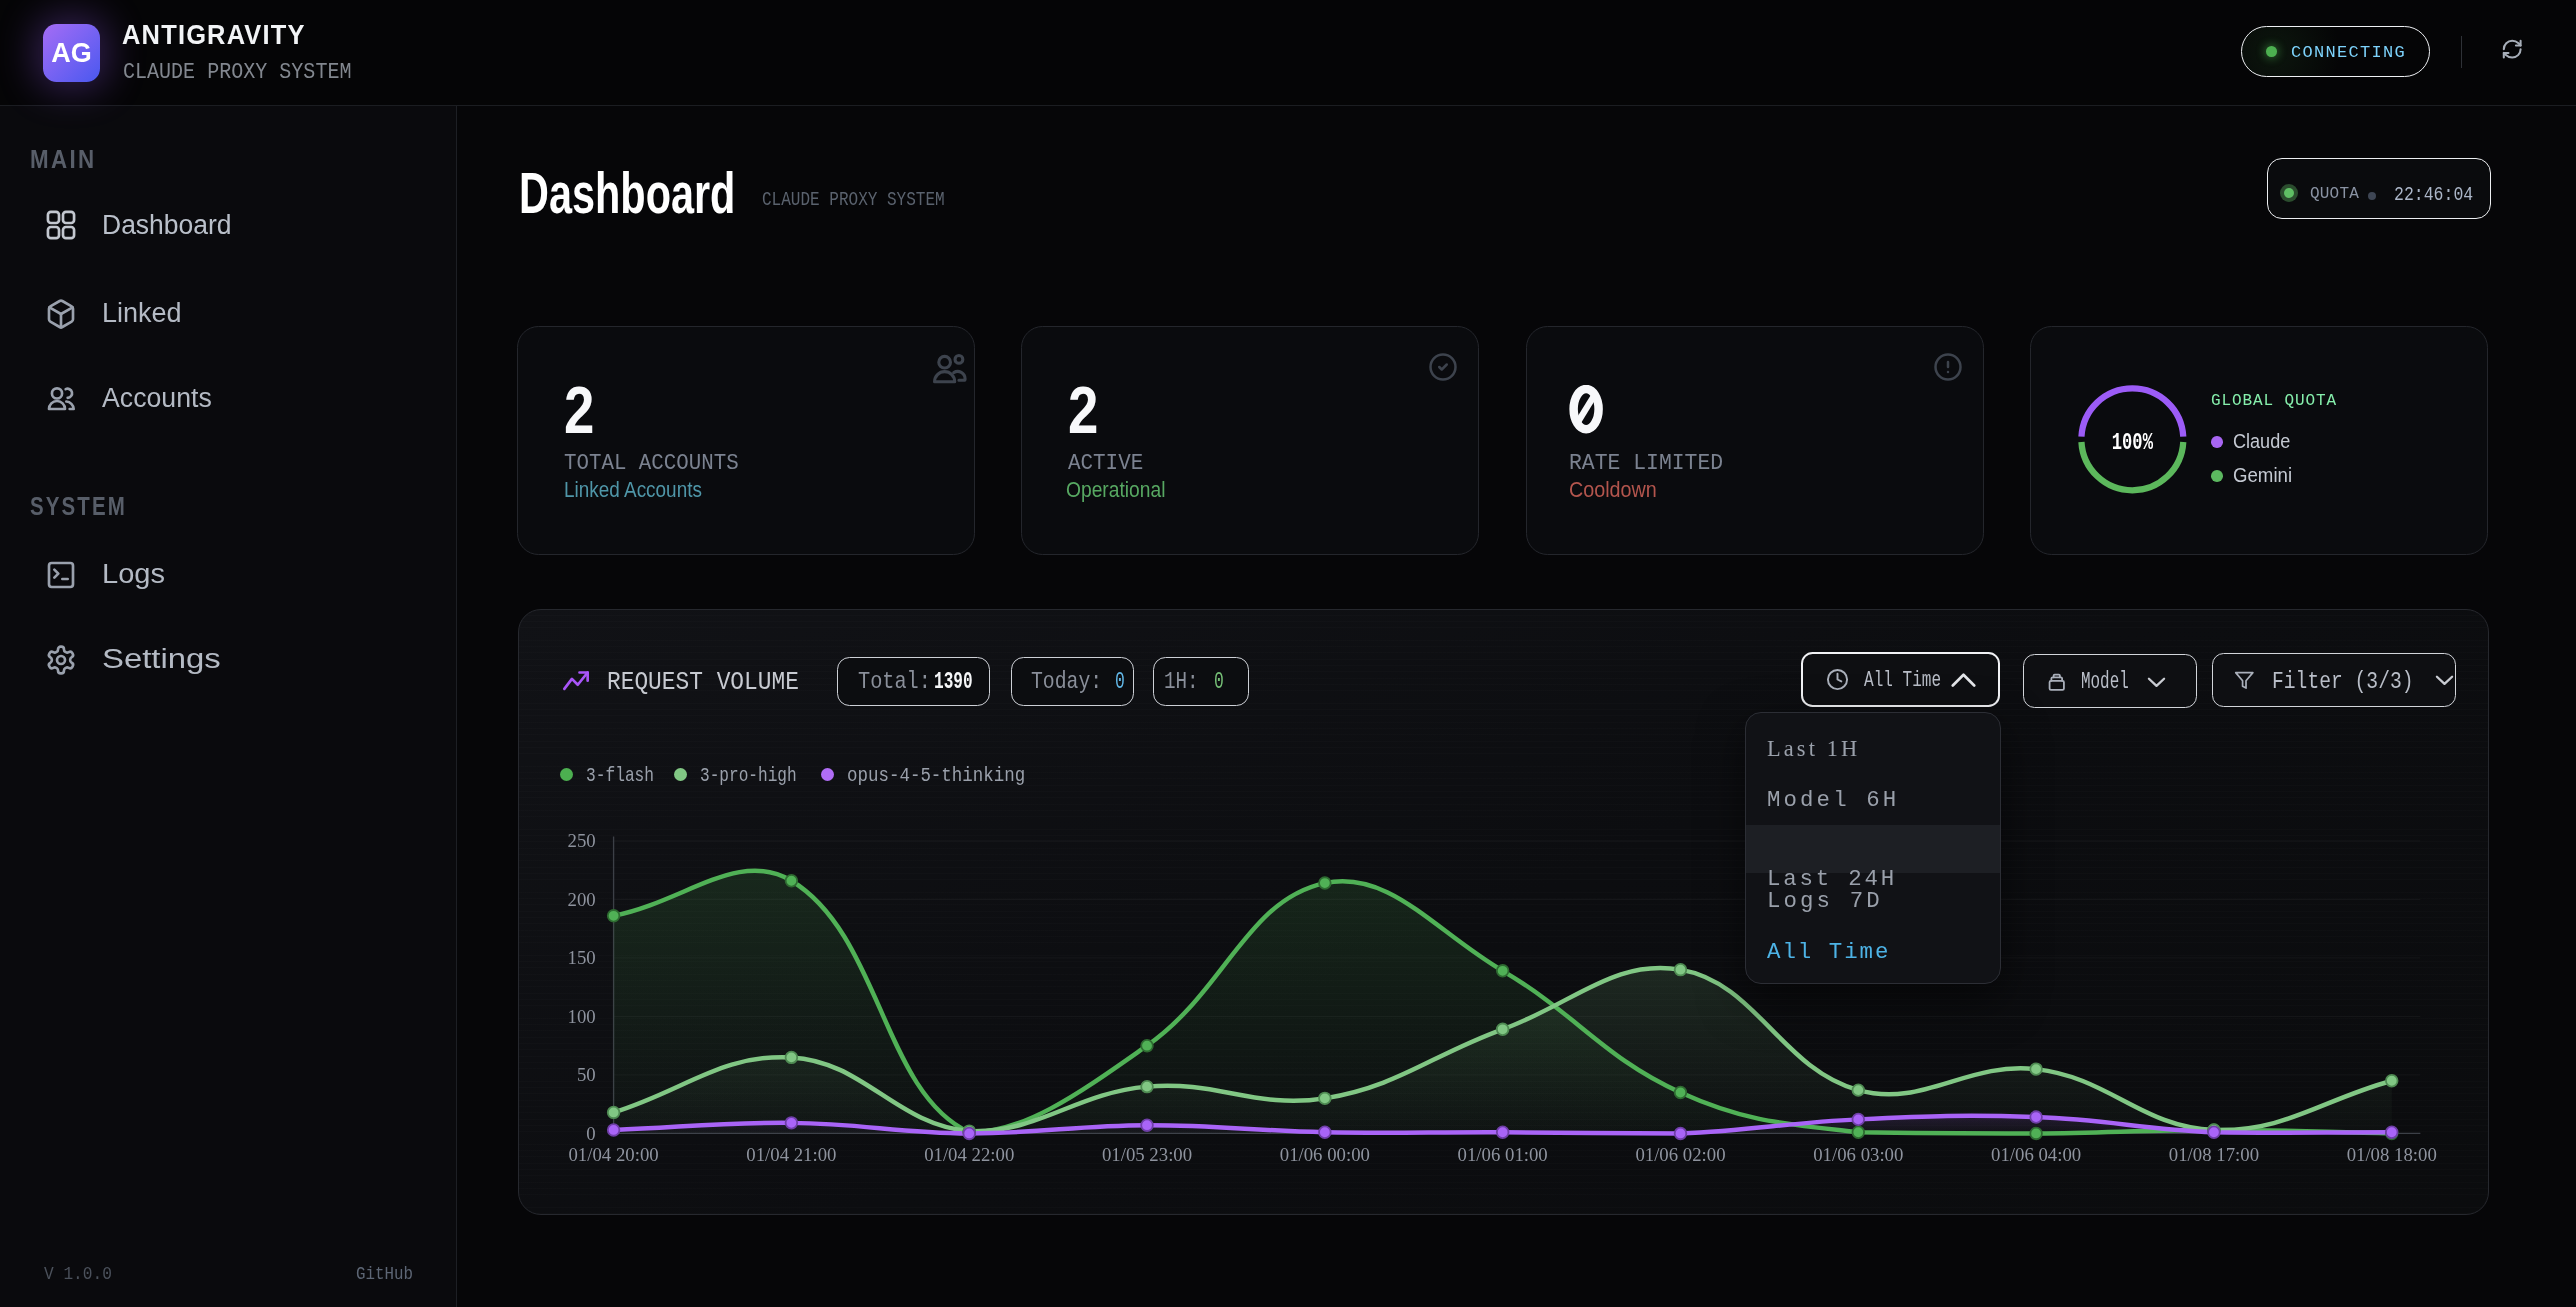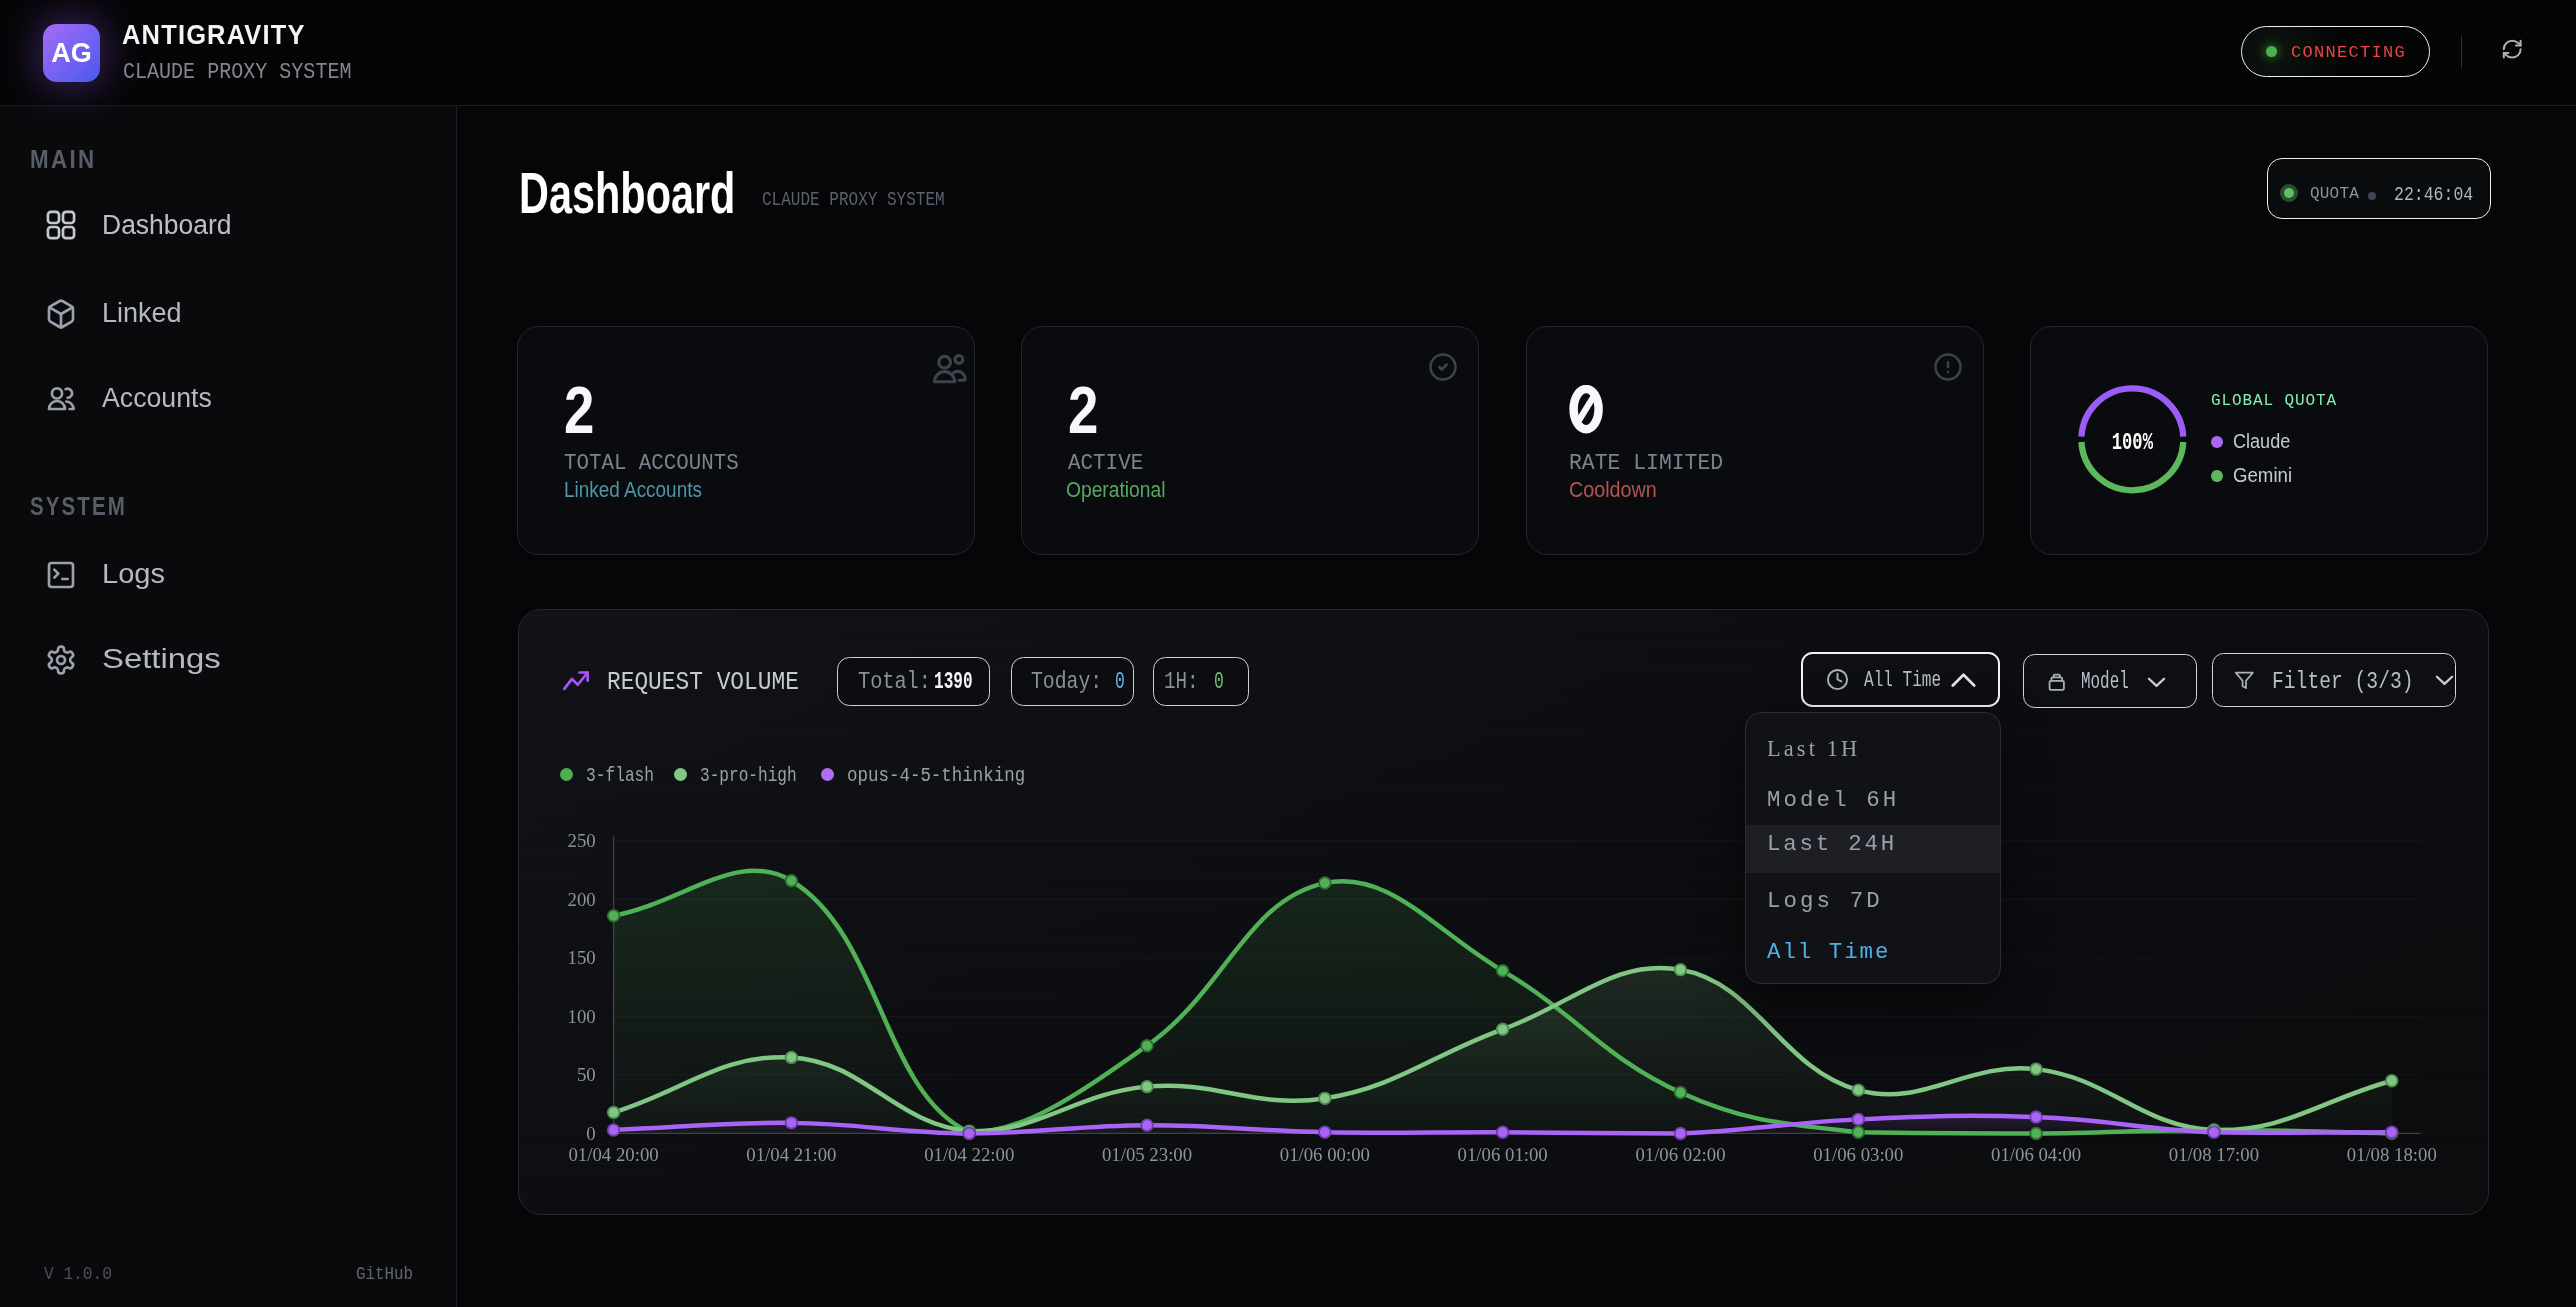--- a/index.html
+++ b/index.html
@@ -223,21 +223,21 @@
 <svg class="ic" style="left:2234px;top:670px;" width="20.6" height="20.6" viewBox="0 0 24 24" fill="none" stroke="#aab0bb" stroke-width="2" stroke-linecap="round" stroke-linejoin="round">
     <polygon points="22 3 2 3 10 12.46 10 19 14 21 14 12.46 22 3"></polygon>
   </svg>
 <svg class="ic" style="left:2435px;top:675px;" width="19" height="10.7" viewBox="0 0 21 12" fill="none" stroke="#c9ccd2" stroke-width="2.6" stroke-linecap="round" stroke-linejoin="round">
     <polyline points="2,2 10.5,10 19,2"></polyline>
   </svg>
 <div id="dropdown"></div>
 <div id="dd-sel"></div>
 <div id="bt" class="t fit" style="font-family:'Liberation Sans', sans-serif;font-weight:bold;font-size:28px;left:122px;top:21px;color:#f2f4f6;letter-spacing:1.3px;transform:scaleX(0.9094);">ANTIGRAVITY</div>
 <div id="bs" class="t fit" style="font-family:'Liberation Mono', monospace;font-size:21.5px;left:123px;top:62px;color:#82878f;transform:scaleX(0.9320);">CLAUDE PROXY SYSTEM</div>
-<div id="ct" class="t fit" style="font-family:'Liberation Mono', monospace;font-size:17px;left:2291px;top:44px;color:#ef4444;letter-spacing:1.3px;">CONNECTING</div>
+<div id="ct" class="t fit" style="font-family:'Liberation Mono', monospace;font-size:17px;left:2291px;top:44px;color:#7dd3fc;letter-spacing:1.3px;">CONNECTING</div>
 <div id="lmain" class="t fit" style="font-family:'Liberation Sans', sans-serif;font-weight:bold;font-size:26px;left:30px;top:146px;color:#585e69;letter-spacing:2.7px;transform:scaleX(0.8594);">MAIN</div>
 <div id="nav1" class="t fit" style="font-family:'Liberation Sans', sans-serif;font-size:27px;left:102px;top:212px;color:#bac0ca;transform:scaleX(0.9812);">Dashboard</div>
 <div id="nav2" class="t fit" style="font-family:'Liberation Sans', sans-serif;font-size:27px;left:102px;top:300px;color:#b4bac4;">Linked</div>
 <div id="nav3" class="t fit" style="font-family:'Liberation Sans', sans-serif;font-size:27px;left:102px;top:385px;color:#b4bac4;transform:scaleX(0.9886);">Accounts</div>
 <div id="lsys" class="t fit" style="font-family:'Liberation Sans', sans-serif;font-weight:bold;font-size:26px;left:30px;top:493px;color:#585e69;letter-spacing:2.7px;transform:scaleX(0.7869);">SYSTEM</div>
 <div id="nav4" class="t fit" style="font-family:'Liberation Sans', sans-serif;font-size:27px;left:102px;top:561px;color:#b4bac4;transform:scaleX(1.0759);">Logs</div>
 <div id="nav5" class="t fit" style="font-family:'Liberation Sans', sans-serif;font-size:27px;left:102px;top:646px;color:#b4bac4;transform:scaleX(1.2176);">Settings</div>
 <div id="fv" class="t fit" style="font-family:'Liberation Mono', monospace;font-size:19px;left:44px;top:1265px;color:#4b515b;transform:scaleX(0.8503);">V 1.0.0</div>
 <div id="fg" class="t fit" style="font-family:'Liberation Mono', monospace;font-size:19px;left:356px;top:1265px;color:#5d6675;transform:scaleX(0.8333);">GitHub</div>
 <div id="pt" class="t fit" style="font-family:'Liberation Sans', sans-serif;font-weight:bold;font-size:57px;left:519px;top:165px;color:#ffffff;transform:scaleX(0.7269);">Dashboard</div>
@@ -263,16 +263,16 @@
 <div id="bd3a" class="t fit" style="font-family:'Liberation Mono', monospace;font-size:24px;left:1164px;top:670px;color:#8a8f9a;transform:scaleX(0.8025);">1H:</div>
 <div id="bd3b" class="t fit" style="font-family:'Liberation Mono', monospace;font-size:24px;left:1214px;top:670px;color:#76c077;transform:scaleX(0.6790);">0</div>
 <div id="btn1t" class="t fit" style="font-family:'Liberation Mono', monospace;font-size:21.5px;left:1864px;top:670px;color:#b9bec8;transform:scaleX(0.7465);">All Time</div>
 <div id="btn2t" class="t fit" style="font-family:'Liberation Mono', monospace;font-size:23px;left:2081px;top:671px;color:#b9bec8;transform:scaleX(0.6923);">Model</div>
 <div id="btn3t" class="t fit" style="font-family:'Liberation Mono', monospace;font-size:23px;left:2272px;top:671px;color:#b9bec8;transform:scaleX(0.8547);">Filter (3/3)</div>
 <div id="lg1" class="t fit" style="font-family:'Liberation Mono', monospace;font-size:20.6px;left:586px;top:766px;color:#9aa0ab;transform:scaleX(0.7867);">3-flash</div>
 <div id="lg2" class="t fit" style="font-family:'Liberation Mono', monospace;font-size:20.6px;left:700px;top:766px;color:#9aa0ab;transform:scaleX(0.7826);">3-pro-high</div>
 <div id="lg3" class="t fit" style="font-family:'Liberation Mono', monospace;font-size:20.6px;left:847px;top:766px;color:#9aa0ab;transform:scaleX(0.8483);">opus-4-5-thinking</div>
 <div id="dd1" class="t fit ddt" style="font-family:Liberation Serif, serif;font-size:22.4px;left:1767px;top:738px;color:#9aa0ab;letter-spacing:3.1px;text-align:right;">Last 1H</div>
 <div id="dd2" class="t fit ddt" style="font-family:'Liberation Mono', monospace;font-size:22.4px;left:1767px;top:789px;color:#9aa0ab;letter-spacing:3.1px;">Model 6H</div>
-<div id="dd3" class="t fit ddt" style="font-family:'Liberation Mono', monospace;font-size:22.4px;left:1767px;top:833px;color:#9aa0ab;letter-spacing:2.8px;">Last 24H</div>
+<div id="dd3" class="t fit ddt" style="font-family:'Liberation Mono', monospace;font-size:22.4px;left:1767px;top:868px;color:#9aa0ab;letter-spacing:2.8px;">Last 24H</div>
 <div id="dd4" class="t fit ddt" style="font-family:'Liberation Mono', monospace;font-size:22.4px;left:1767px;top:890px;color:#9aa0ab;letter-spacing:3.1px;">Logs 7D</div>
 <div id="dd5" class="t fit ddt" style="font-family:'Liberation Mono', monospace;font-size:22.4px;left:1767px;top:941px;color:#4db3e6;letter-spacing:2px;">All Time</div>
 
 
 </body></html>

